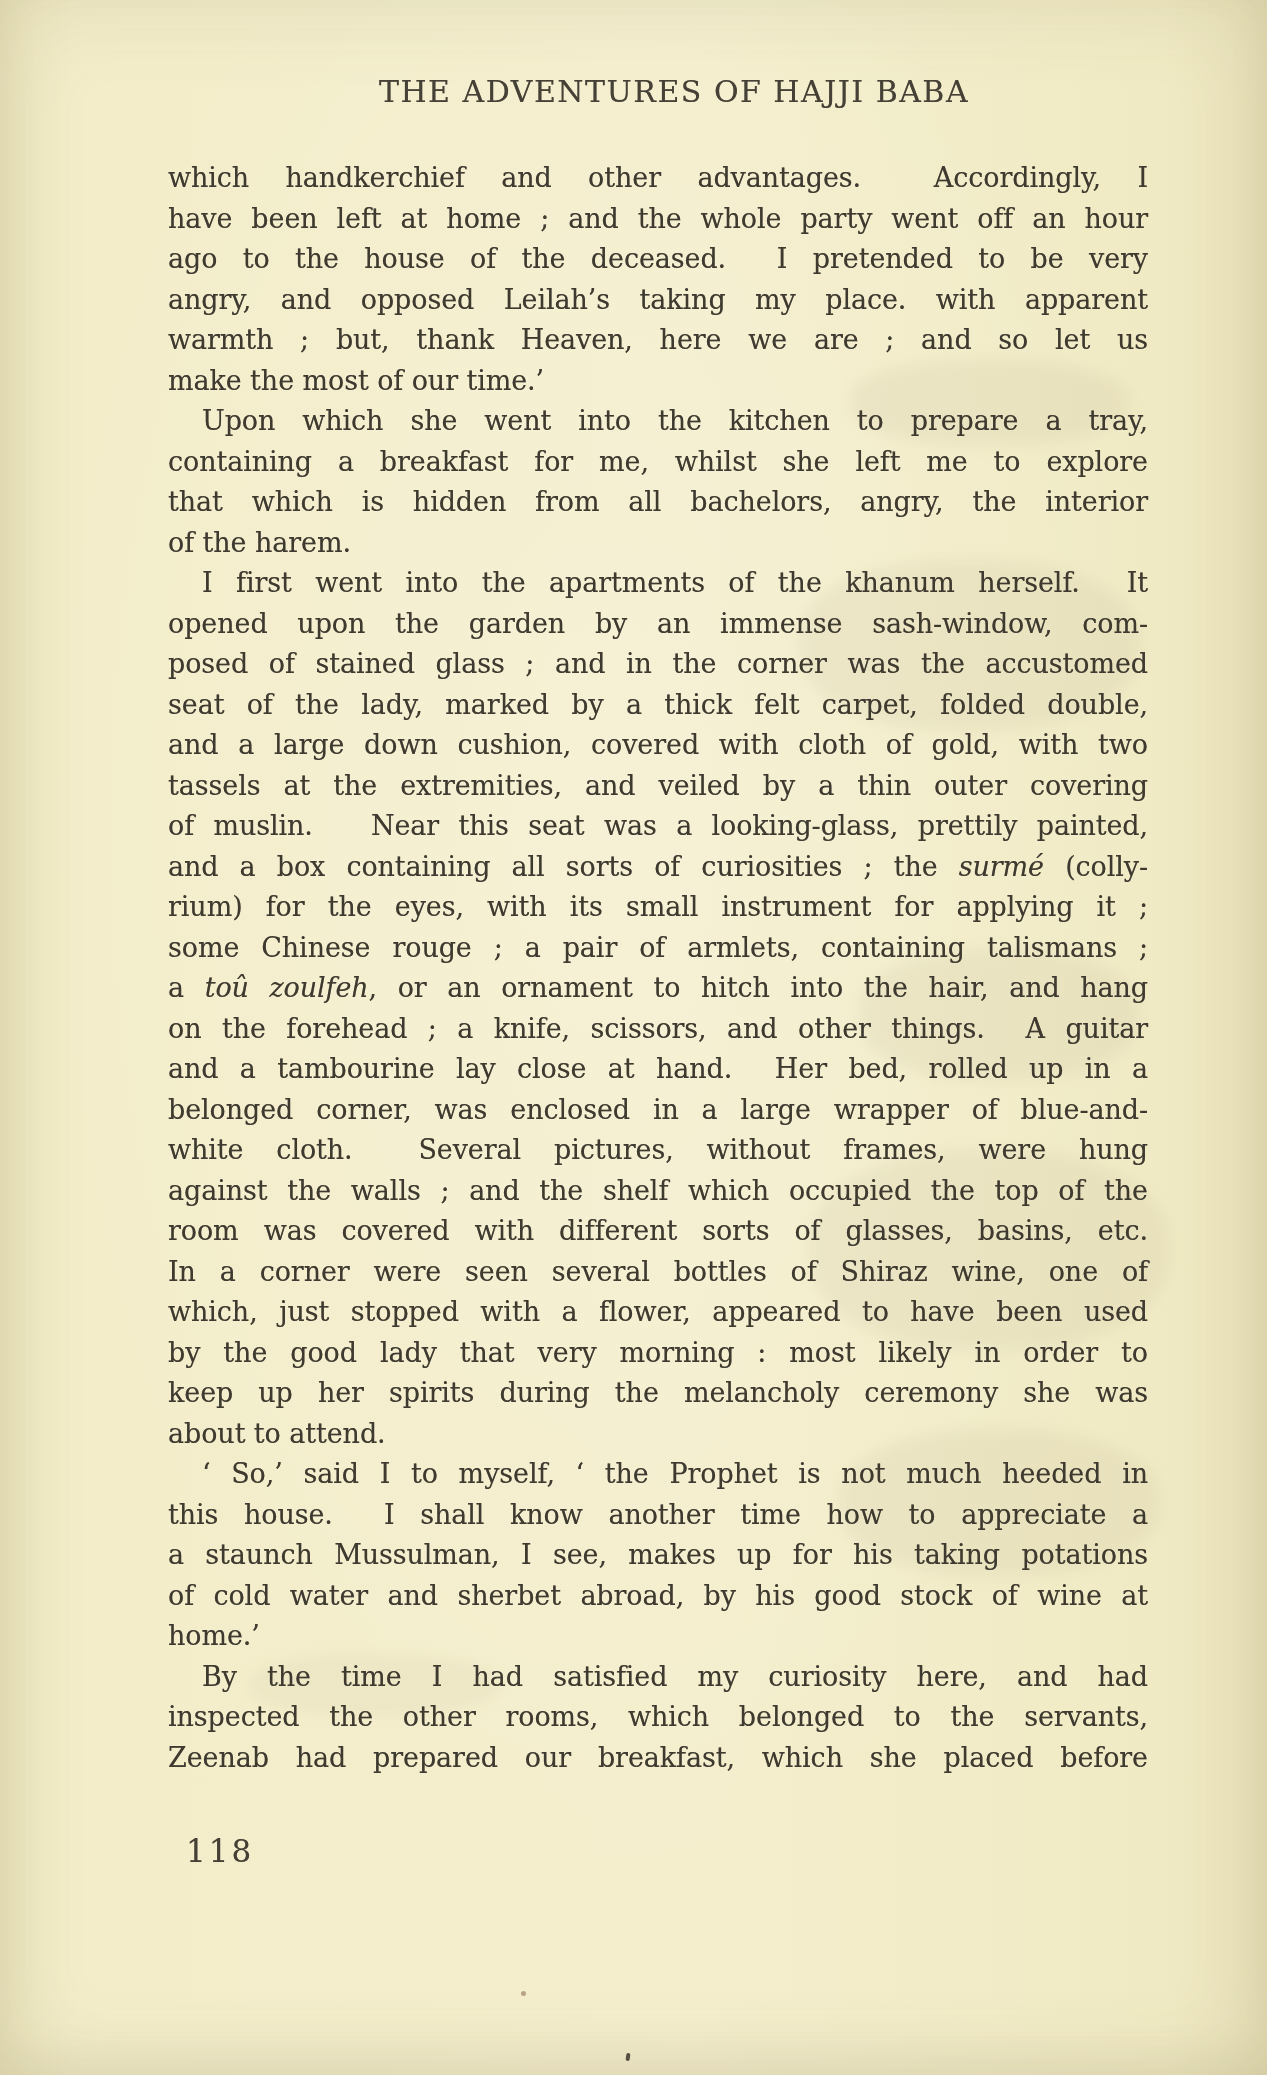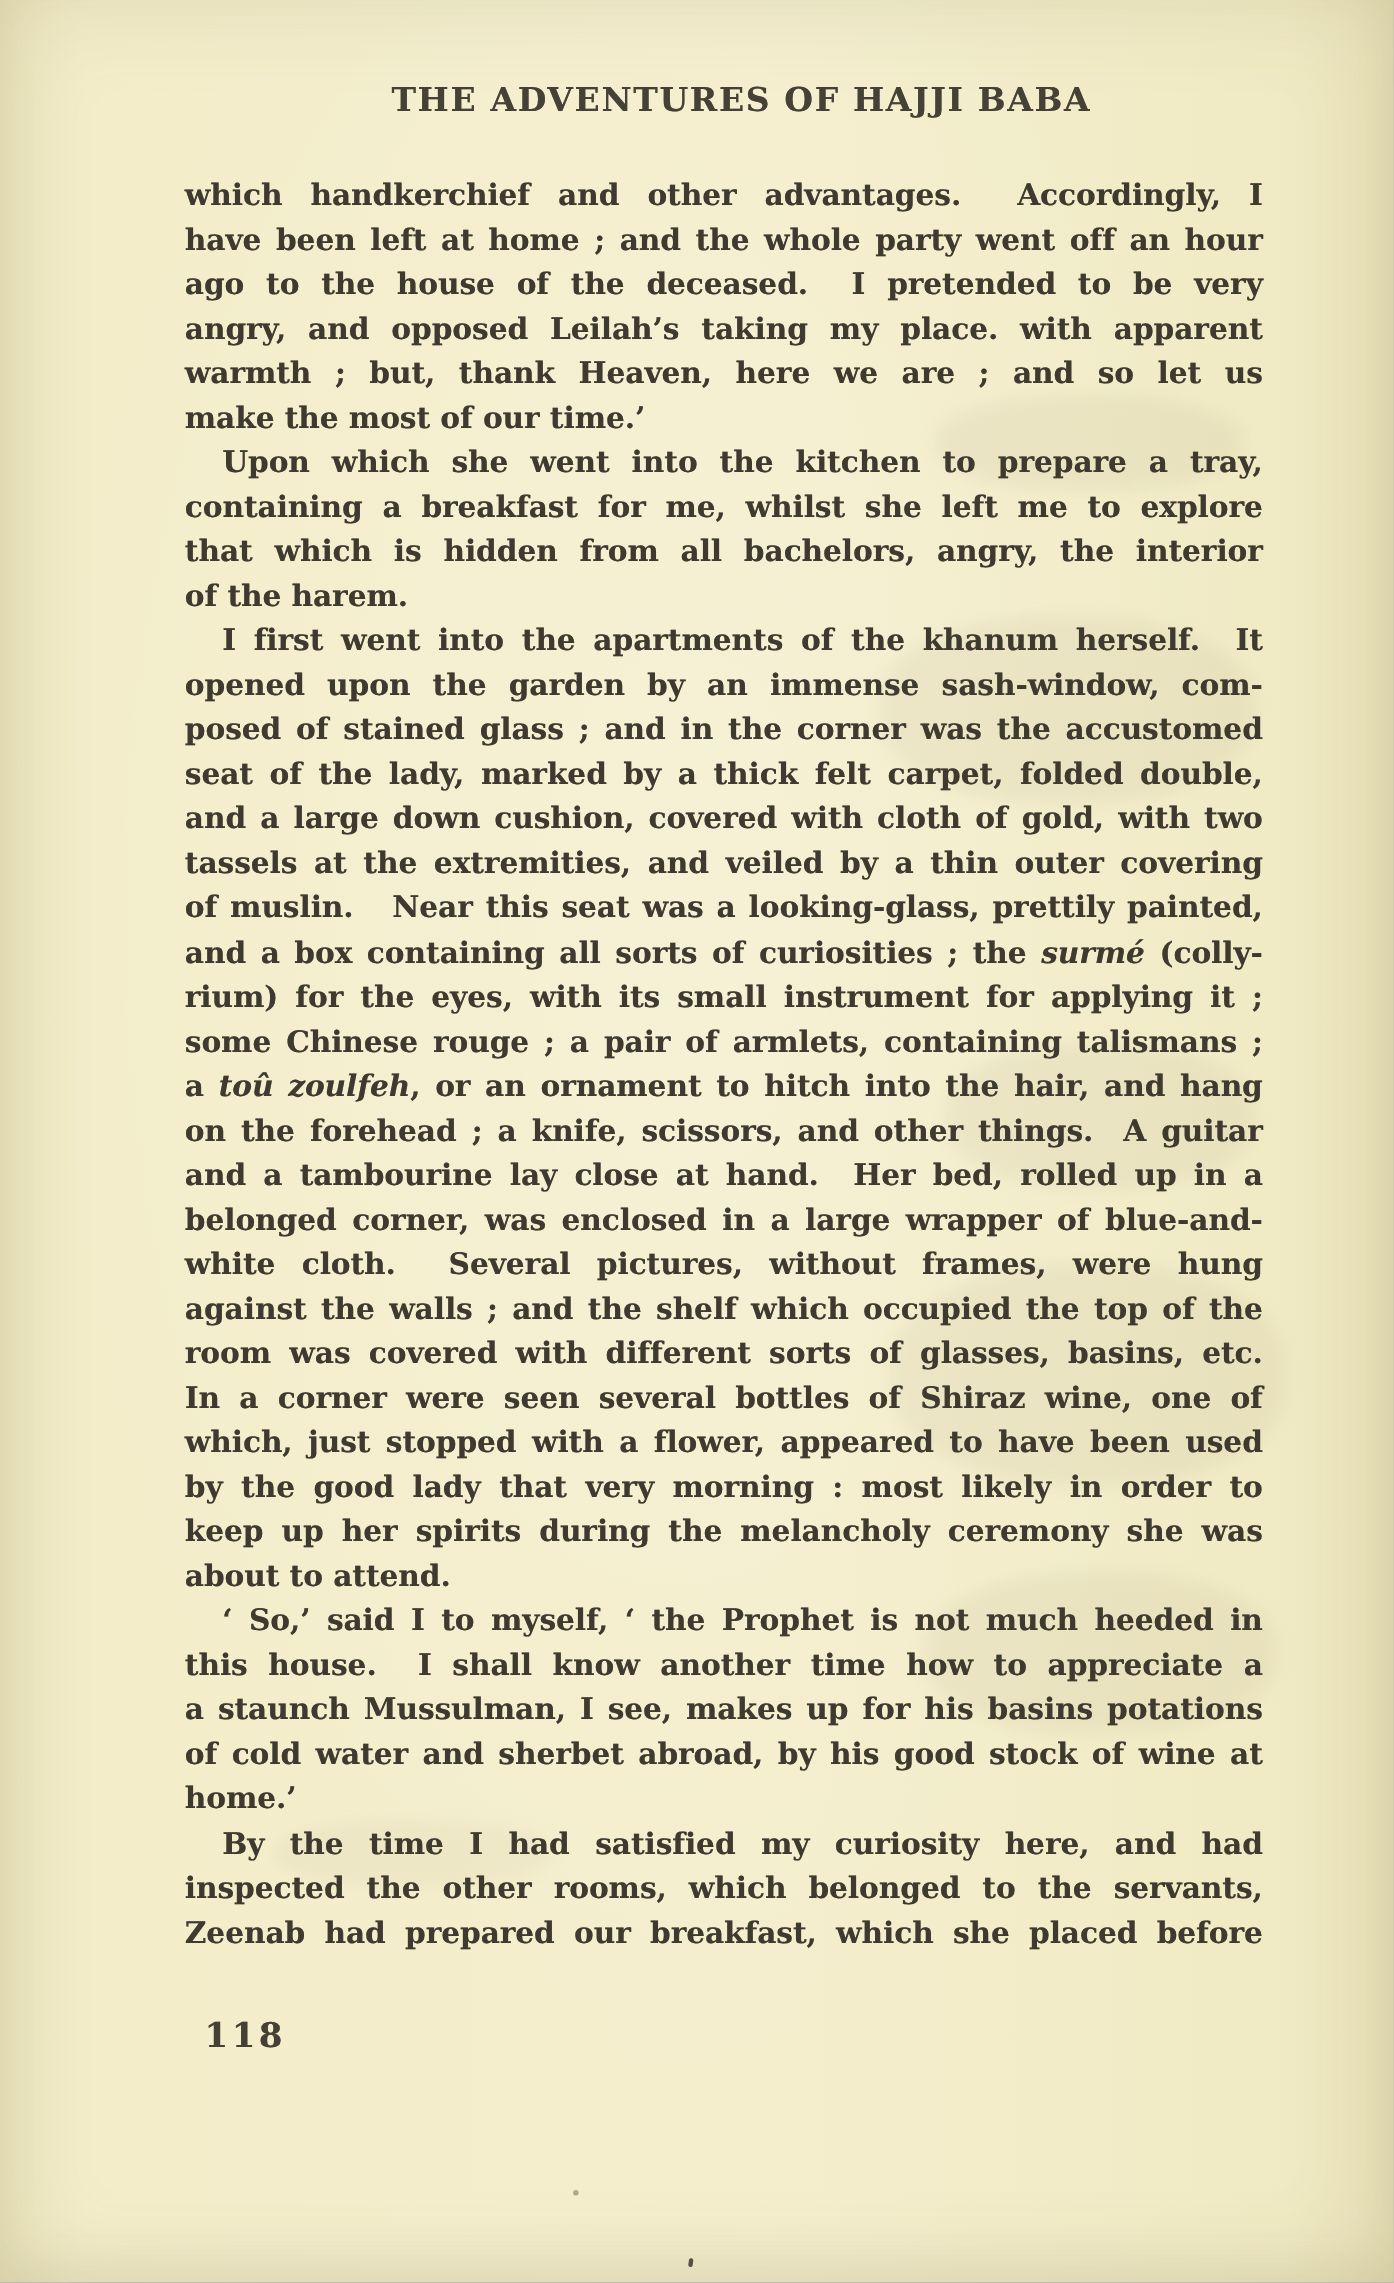--- a/index.html
+++ b/index.html
@@ -4,21 +4,20 @@
 <style>
   html,body { margin:0; padding:0; background:#888; }
   .page {
     position:relative; width:1267px; height:2075px; overflow:hidden;
     background:
       radial-gradient(ellipse at 48% 40%, rgba(255,255,248,0.20), rgba(255,255,248,0) 62%),
       linear-gradient(90deg, #ede7c0 0%, #f3edca 6%, #f4eecd 55%, #f0eac4 92%, #e9e2ba 100%),
       #f2ecca;
     font-family:"DejaVu Serif", "Liberation Serif", serif;
     color:#3e3a30;
-    font-weight:bold;
   }
   .page::after {
     content:""; position:absolute; inset:0; pointer-events:none;
     box-shadow: inset 0 0 90px rgba(120,108,62,0.14), inset 0 -18px 40px rgba(120,108,62,0.08);
   }
   .running-header {
     position:absolute; top:74px; left:168px; width:980px; box-sizing:border-box;
     padding-left:32px; text-align:center;
     font-size:30px; letter-spacing:1.5px; color:#464136;
     text-shadow:0 0 0.6px rgba(70,65,54,0.55);
@@ -101,21 +100,21 @@
         <div class="line"><span>room was covered with different sorts of glasses, basins, etc.</span></div>
         <div class="line"><span>In a corner were seen several bottles of Shiraz wine, one of</span></div>
         <div class="line"><span>which, just stopped with a flower, appeared to have been used</span></div>
         <div class="line"><span>by the good lady that very morning : most likely in order to</span></div>
         <div class="line"><span>keep up her spirits during the melancholy ceremony she was</span></div>
         <div class="line last"><span>about to attend.</span></div>
       </div>
       <div class="para">
         <div class="line indent"><span>‘ So,’ said I to myself, ‘ the Prophet is not much heeded in</span></div>
         <div class="line"><span>this house.  I shall know another time how to appreciate a</span></div>
-        <div class="line"><span>a staunch Mussulman, I see, makes up for his basins potations</span></div>
+        <div class="line"><span>a staunch Mussulman, I see, makes up for his taking potations</span></div>
         <div class="line"><span>of cold water and sherbet abroad, by his good stock of wine at</span></div>
         <div class="line last"><span>home.’</span></div>
       </div>
       <div class="para">
         <div class="line indent"><span>By the time I had satisfied my curiosity here, and had</span></div>
         <div class="line"><span>inspected the other rooms, which belonged to the servants,</span></div>
         <div class="line"><span>Zeenab had prepared our breakfast, which she placed before</span></div>
       </div>
     </div>
 

